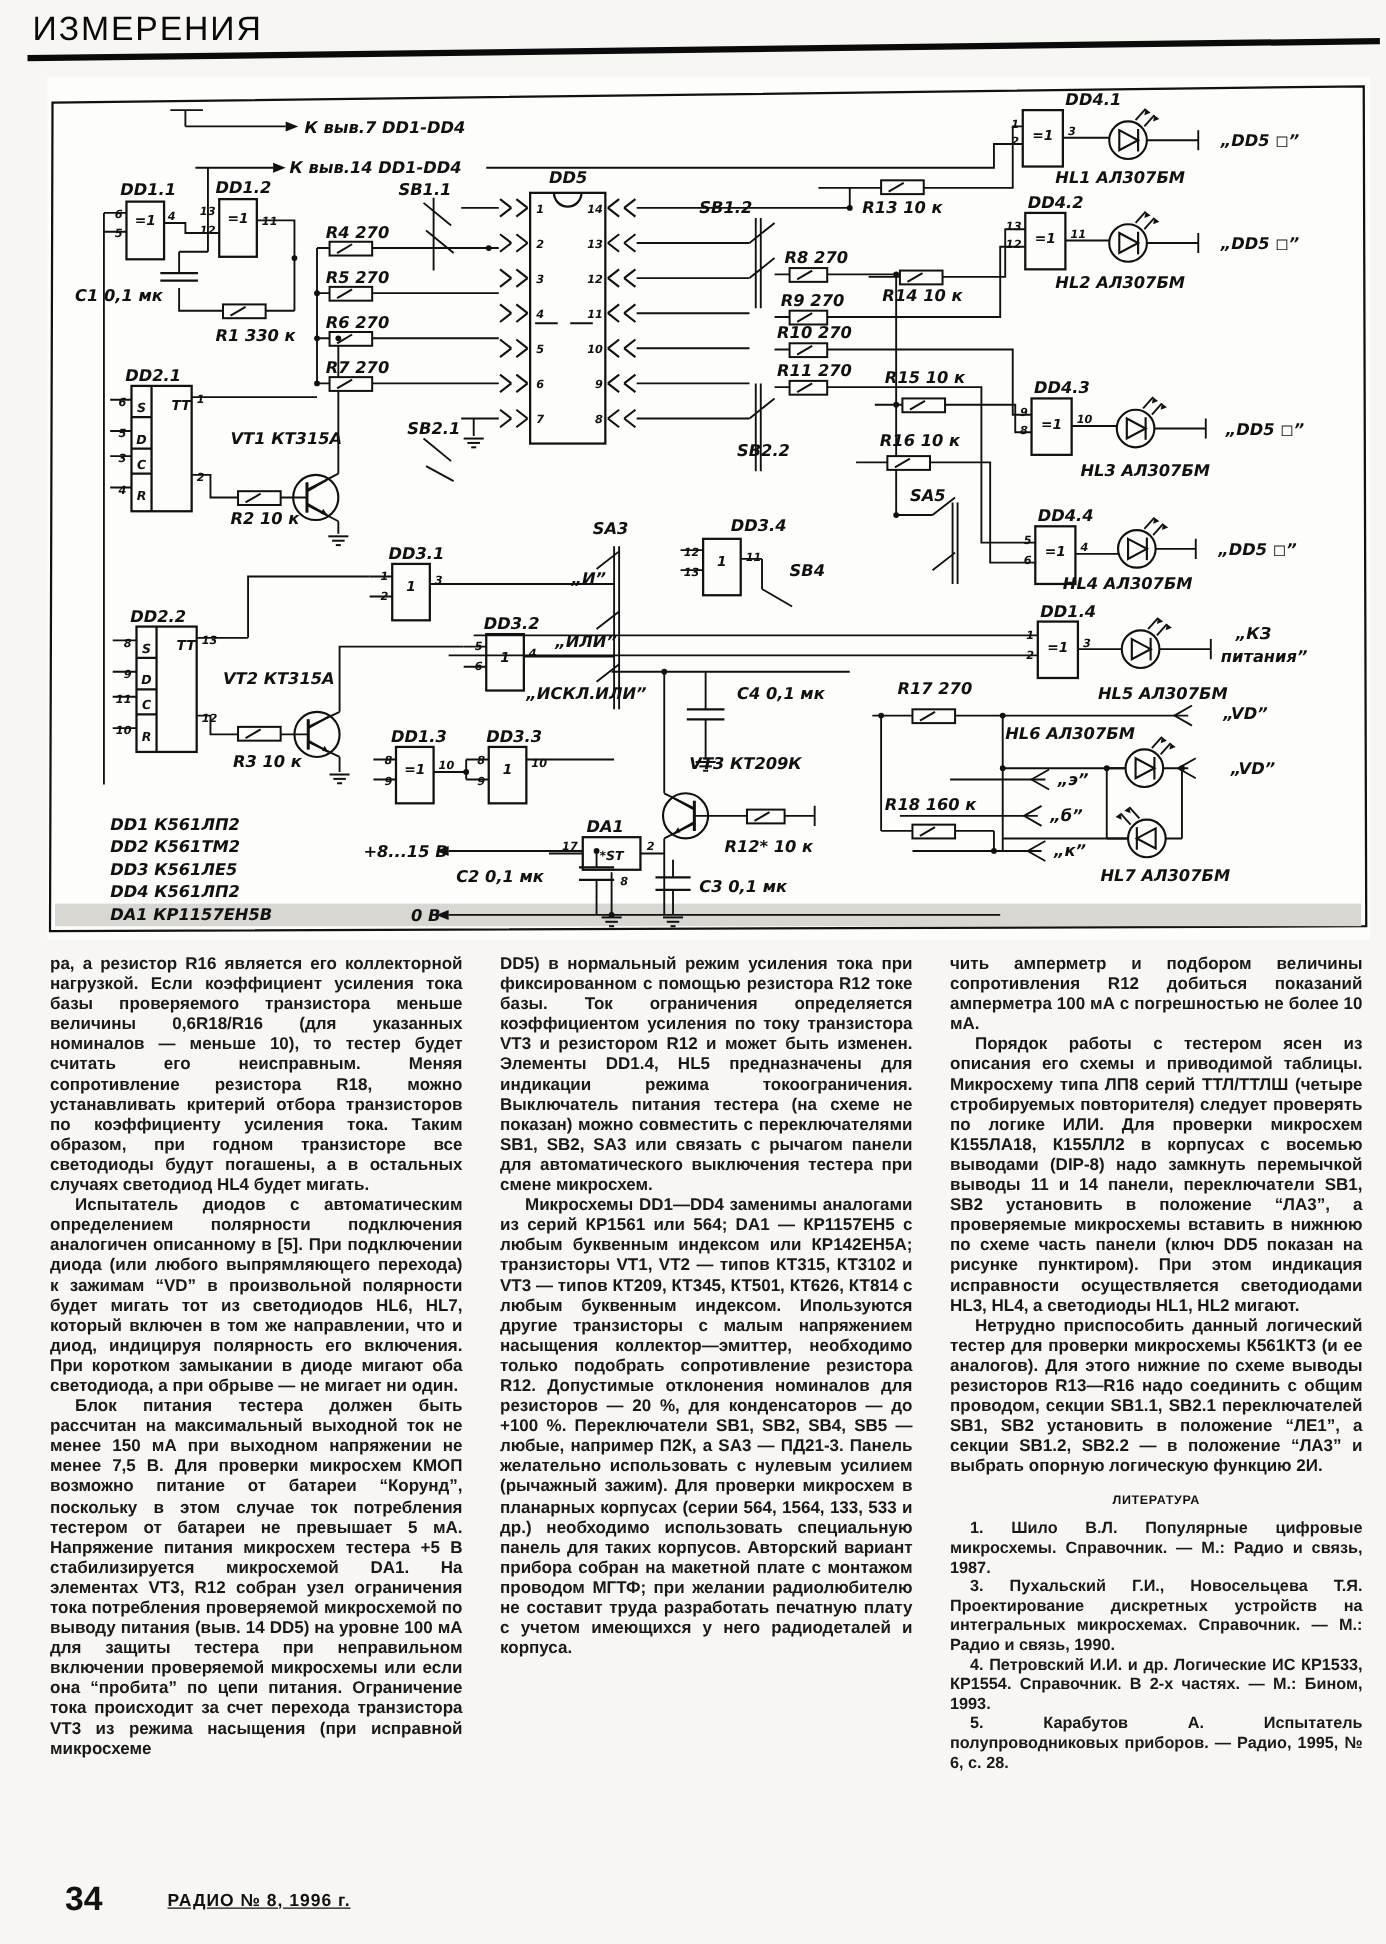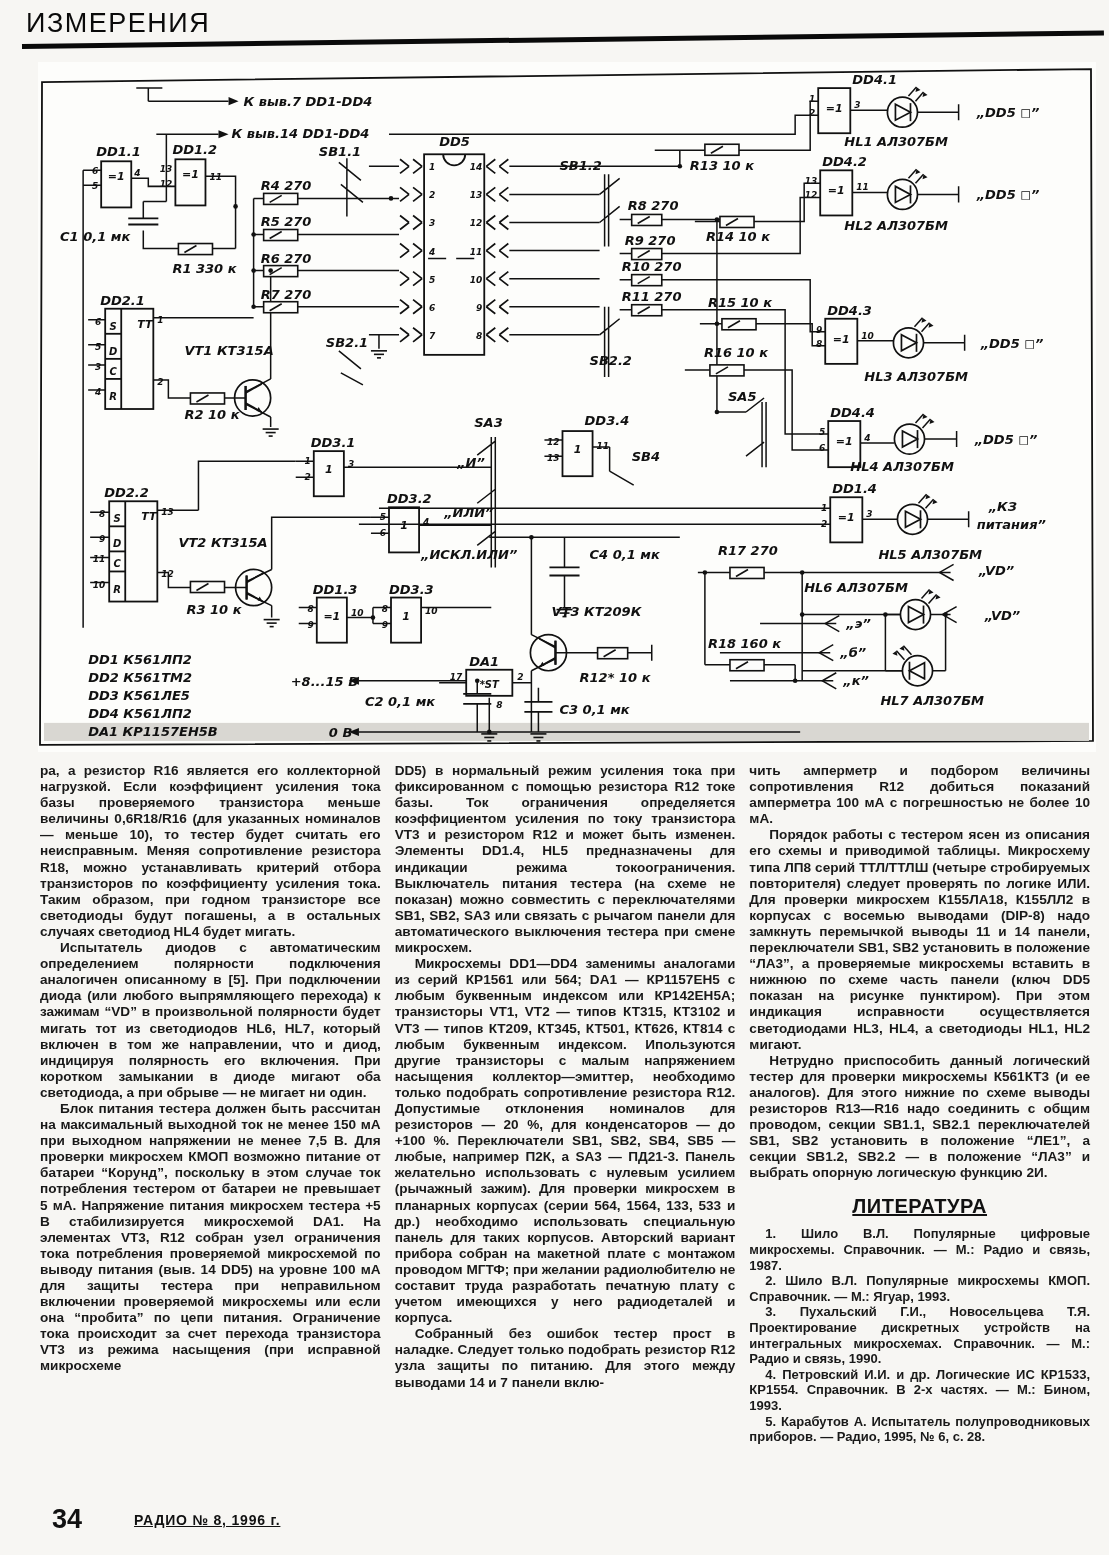--- a/index.html
+++ b/index.html
@@ -20,32 +20,31 @@
   .schematic-panel{
     position:absolute;top:62px;left:38px;width:1058px;height:690px;
     background:#fdfdfb;
   }
   .schematic-panel svg{width:100%;height:100%;}
   .schematic-panel svg text{
     font-family:"DejaVu Sans",sans-serif;font-style:italic;font-weight:bold;fill:#111;
   }
   .columns{
     position:absolute;top:763px;left:40px;width:1050px;
-    display:flex;gap:14px;
+    display:flex;gap:30px;
   }
   .col{width:341px;}
   .col p{
     margin:0;font-size:13.6px;line-height:16.1px;text-align:justify;
     font-weight:bold;color:#191919;text-indent:20px;
   }
   .col p.noindent{text-indent:0;}
   .lit-heading{
-    text-align:center;font-size:20px;font-weight:bold;margin:14px 0 8px 0;
+    text-align:center;font-size:10px;font-weight:bold;margin:14px 0 8px 0;
     letter-spacing:0.5px;
-    text-decoration:underline;
   }
   .refs p{
     margin:0;font-size:13px;line-height:15.6px;text-align:justify;
     font-weight:bold;text-indent:16px;color:#191919;
   }
   .page-footer{position:absolute;top:1504px;left:52px;display:flex;align-items:center;}
   .page-footer .pageno{font-size:27px;font-weight:bold;}
   .page-footer .journal{font-size:14px;font-weight:bold;margin-left:52px;letter-spacing:0.8px;text-decoration:underline;}
 </style>
 </head>
@@ -461,30 +460,28 @@
 
 <div class="columns">
   <div class="col">
     <p class="noindent">ра, а резистор R16 является его коллекторной нагрузкой. Если коэффициент усиления тока базы проверяемого транзистора меньше величины 0,6R18/R16 (для указанных номиналов — меньше 10), то тестер будет считать его неисправным. Меняя сопротивление резистора R18, можно устанавливать критерий отбора транзисторов по коэффициенту усиления тока. Таким образом, при годном транзисторе все светодиоды будут погашены, а в остальных случаях светодиод HL4 будет мигать.</p>
     <p>Испытатель диодов с автоматическим определением полярности подключения аналогичен описанному в [5]. При подключении диода (или любого выпрямляющего перехода) к зажимам “VD” в произвольной полярности будет мигать тот из светодиодов HL6, HL7, который включен в том же направлении, что и диод, индицируя полярность его включения. При коротком замыкании в диоде мигают оба светодиода, а при обрыве — не мигает ни один.</p>
     <p>Блок питания тестера должен быть рассчитан на максимальный выходной ток не менее 150 мА при выходном напряжении не менее 7,5 В. Для проверки микросхем КМОП возможно питание от батареи “Корунд”, поскольку в этом случае ток потребления тестером от батареи не превышает 5 мА. Напряжение питания микросхем тестера +5 В стабилизируется микросхемой DA1. На элементах VT3, R12 собран узел ограничения тока потребления проверяемой микросхемой по выводу питания (выв. 14 DD5) на уровне 100 мА для защиты тестера при неправильном включении проверяемой микросхемы или если она “пробита” по цепи питания. Ограничение тока происходит за счет перехода транзистора VT3 из режима насыщения (при исправной микросхеме</p>
   </div>
   <div class="col">
     <p class="noindent">DD5) в нормальный режим усиления тока при фиксированном с помощью резистора R12 токе базы. Ток ограничения определяется коэффициентом усиления по току транзистора VT3 и резистором R12 и может быть изменен. Элементы DD1.4, HL5 предназначены для индикации режима токоограничения. Выключатель питания тестера (на схеме не показан) можно совместить с переключателями SB1, SB2, SA3 или связать с рычагом панели для автоматического выключения тестера при смене микросхем.</p>
     <p>Микросхемы DD1—DD4 заменимы аналогами из серий КР1561 или 564; DA1 — КР1157ЕН5 с любым буквенным индексом или КР142ЕН5А; транзисторы VT1, VT2 — типов КТ315, КТ3102 и VT3 — типов КТ209, КТ345, КТ501, КТ626, КТ814 с любым буквенным индексом. Ипользуются другие транзисторы с малым напряжением насыщения коллектор—эмиттер, необходимо только подобрать сопротивление резистора R12. Допустимые отклонения номиналов для резисторов — 20 %, для конденсаторов — до +100 %. Переключатели SB1, SB2, SB4, SB5 — любые, например П2К, а SA3 — ПД21-3. Панель желательно использовать с нулевым усилием (рычажный зажим). Для проверки микросхем в планарных корпусах (серии 564, 1564, 133, 533 и др.) необходимо использовать специальную панель для таких корпусов. Авторский вариант прибора собран на макетной плате с монтажом проводом МГТФ; при желании радиолюбителю не составит труда разработать печатную плату с учетом имеющихся у него радиодеталей и корпуса.</p>
-    <p>Собранный без ошибок тестер прост в наладке. Следует только подобрать резистор R12 узла защиты по питанию. Для этого между выводами 14 и 7 панели вклю-</p>
   </div>
   <div class="col">
     <p class="noindent">чить амперметр и подбором величины сопротивления R12 добиться показаний амперметра 100 мА с погрешностью не более 10 мА.</p>
     <p>Порядок работы с тестером ясен из описания его схемы и приводимой таблицы. Микросхему типа ЛП8 серий ТТЛ/ТТЛШ (четыре стробируемых повторителя) следует проверять по логике ИЛИ. Для проверки микросхем К155ЛА18, К155ЛЛ2 в корпусах с восемью выводами (DIP-8) надо замкнуть перемычкой выводы 11 и 14 панели, переключатели SB1, SB2 установить в положение “ЛА3”, а проверяемые микросхемы вставить в нижнюю по схеме часть панели (ключ DD5 показан на рисунке пунктиром). При этом индикация исправности осуществляется светодиодами HL3, HL4, а светодиоды HL1, HL2 мигают.</p>
     <p>Нетрудно приспособить данный логический тестер для проверки микросхемы К561КТ3 (и ее аналогов). Для этого нижние по схеме выводы резисторов R13—R16 надо соединить с общим проводом, секции SB1.1, SB2.1 переключателей SB1, SB2 установить в положение “ЛЕ1”, а секции SB1.2, SB2.2 — в положение “ЛА3” и выбрать опорную логическую функцию 2И.</p>
     <div class="lit-heading">ЛИТЕРАТУРА</div>
     <div class="refs">
       <p>1. Шило В.Л. Популярные цифровые микросхемы. Справочник. — М.: Радио и связь, 1987.</p>
-      <p>2. Шило В.Л. Популярные микросхемы КМОП. Справочник. — М.: Ягуар, 1993.</p>
       <p>3. Пухальский Г.И., Новосельцева Т.Я. Проектирование дискретных устройств на интегральных микросхемах. Справочник. — М.: Радио и связь, 1990.</p>
       <p>4. Петровский И.И. и др. Логические ИС КР1533, КР1554. Справочник. В 2-х частях. — М.: Бином, 1993.</p>
       <p>5. Карабутов А. Испытатель полупроводниковых приборов. — Радио, 1995, № 6, с. 28.</p>
     </div>
   </div>
 </div>
 
 <div class="page-footer">
   <span class="pageno">34</span>
   <span class="journal">РАДИО № 8, 1996 г.</span>

